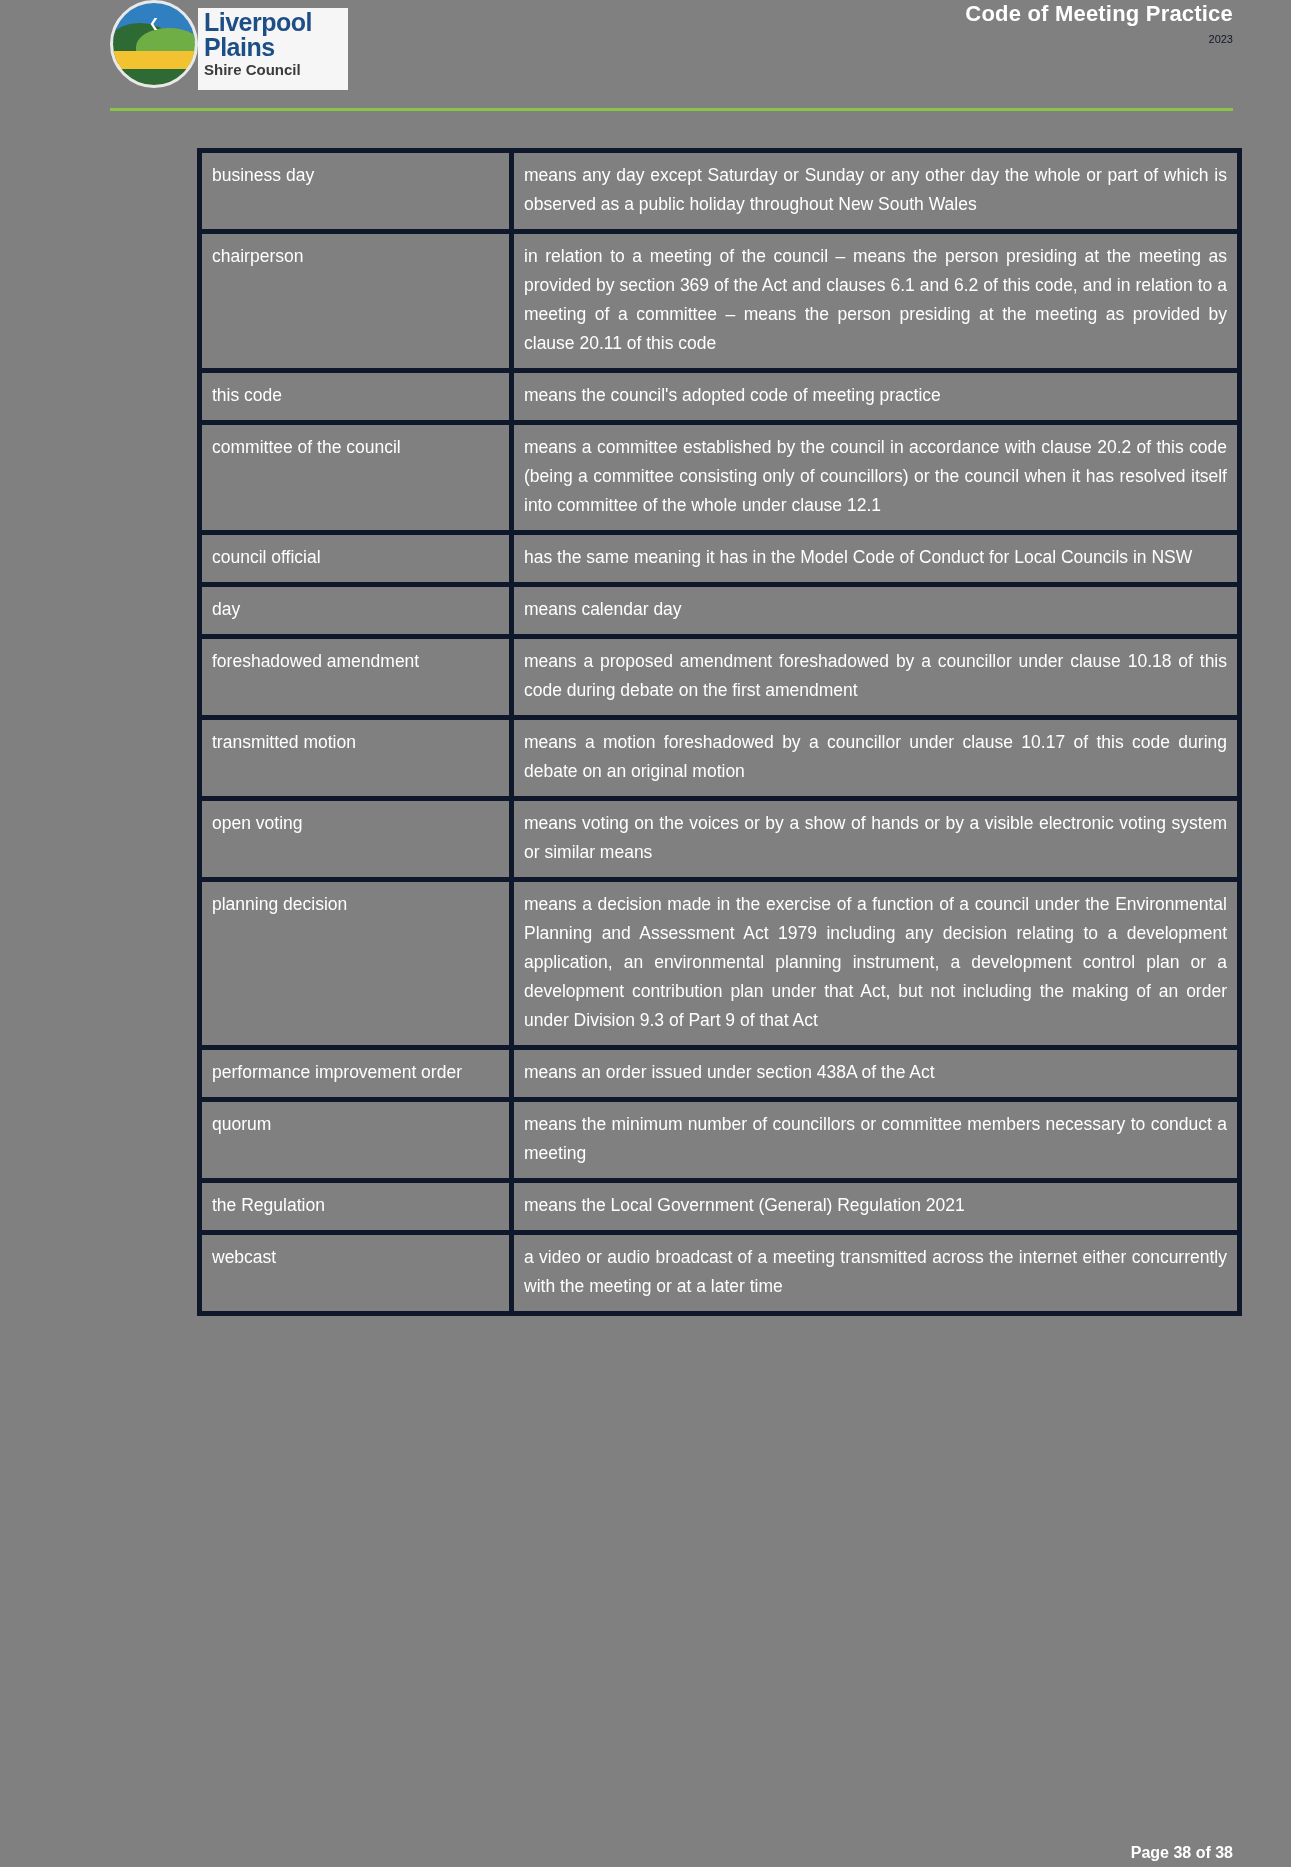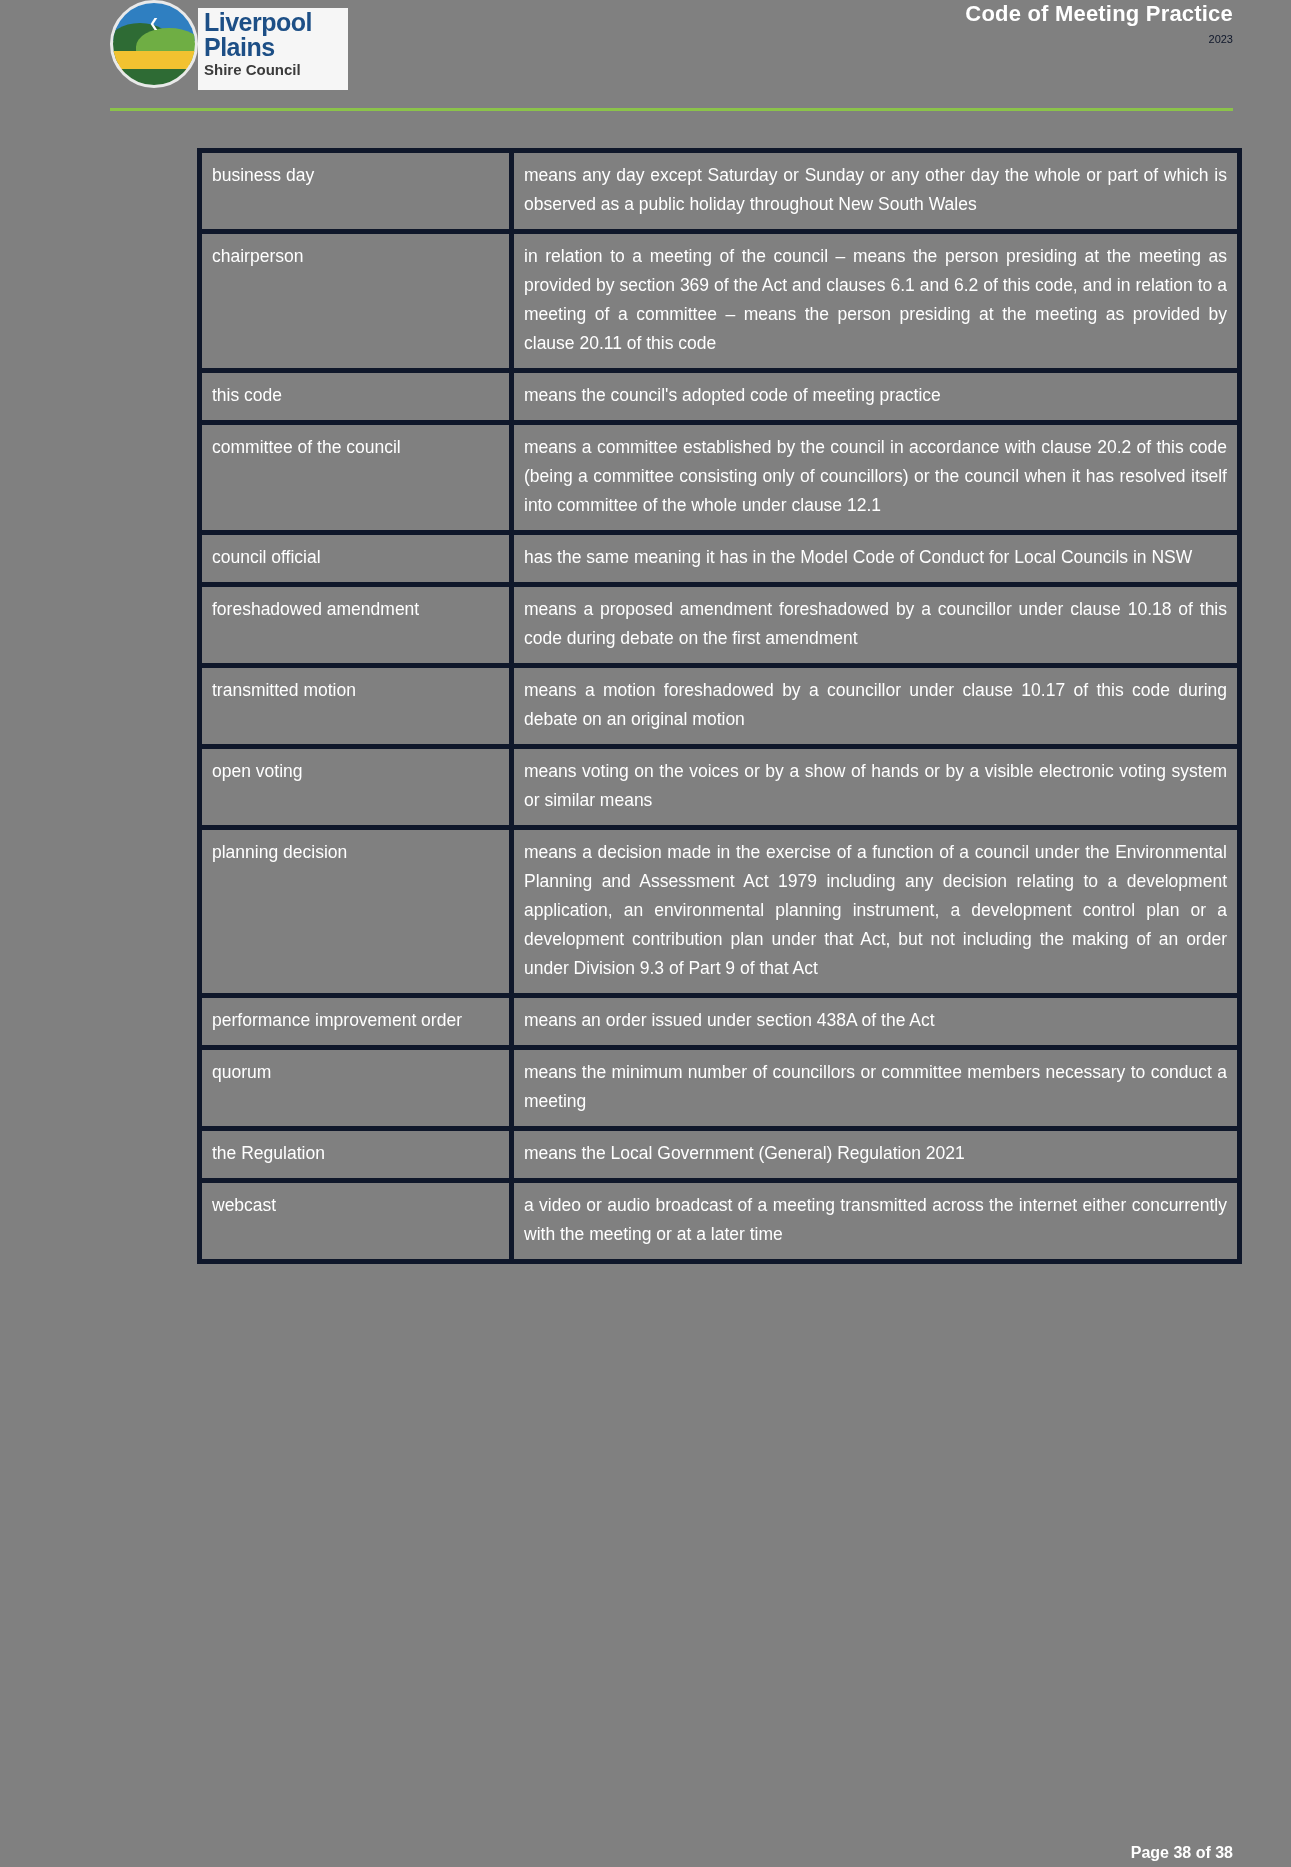--- a/index.html
+++ b/index.html
@@ -237,20 +237,24 @@
     </tr>
     <tr>
       <td class="term">committee of the council</td>
       <td class="definition">means a committee established by the council in accordance with clause 20.2 of this code (being a committee consisting only of councillors) or the council when it has resolved itself into committee of the whole under clause 12.1</td>
     </tr>
     <tr>
       <td class="term">council official</td>
       <td class="definition">has the same meaning it has in the Model Code of Conduct for Local Councils in NSW</td>
     </tr>
     <tr>
+      <td class="term">day</td>
+      <td class="definition">means calendar day</td>
+    </tr>
+    <tr>
       <td class="term">foreshadowed amendment</td>
       <td class="definition">means a proposed amendment foreshadowed by a councillor under clause 10.18 of this code during debate on the first amendment</td>
     </tr>
     <tr>
       <td class="term">transmitted motion</td>
       <td class="definition">means a motion foreshadowed by a councillor under clause 10.17 of this code during debate on an original motion</td>
     </tr>
     <tr>
       <td class="term">open voting</td>
       <td class="definition">means voting on the voices or by a show of hands or by a visible electronic voting system or similar means</td>

